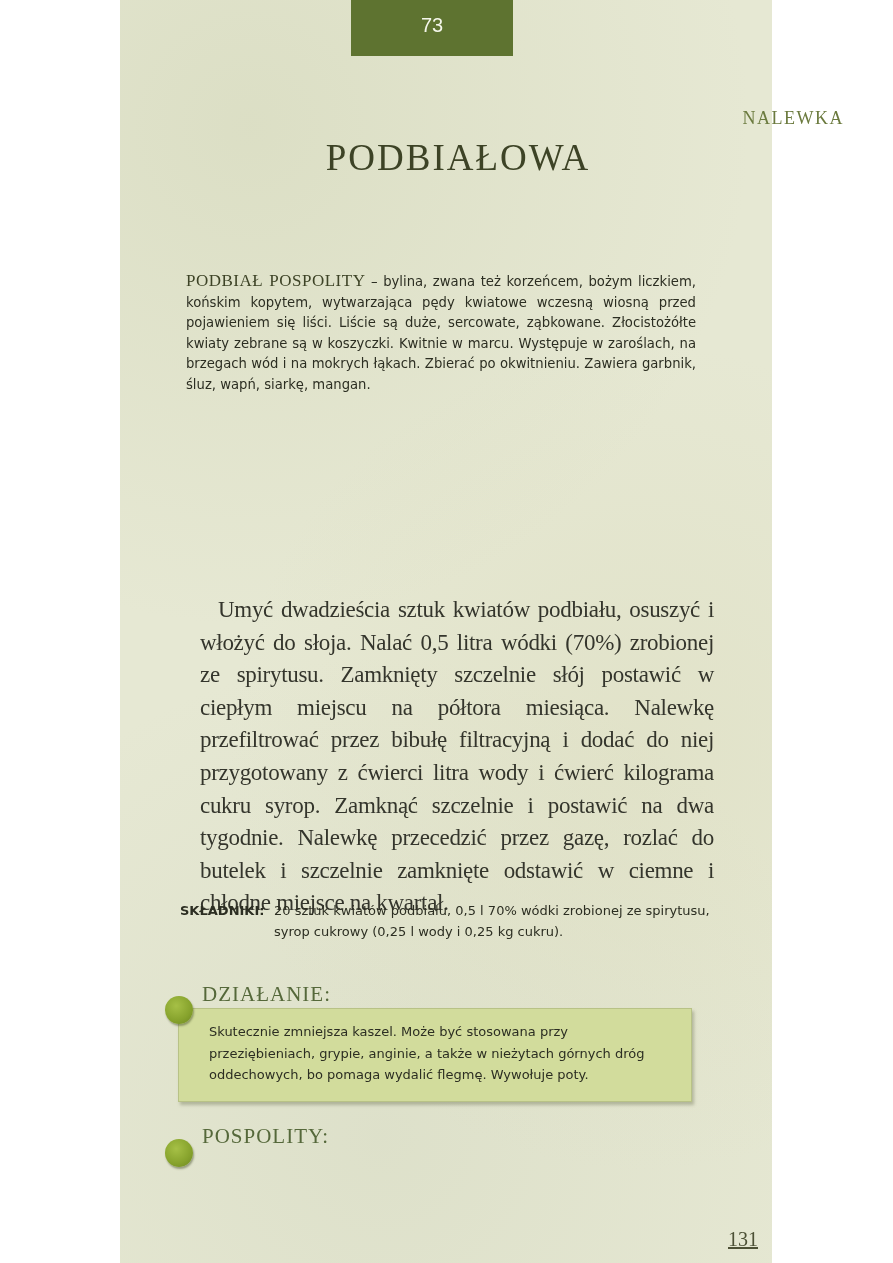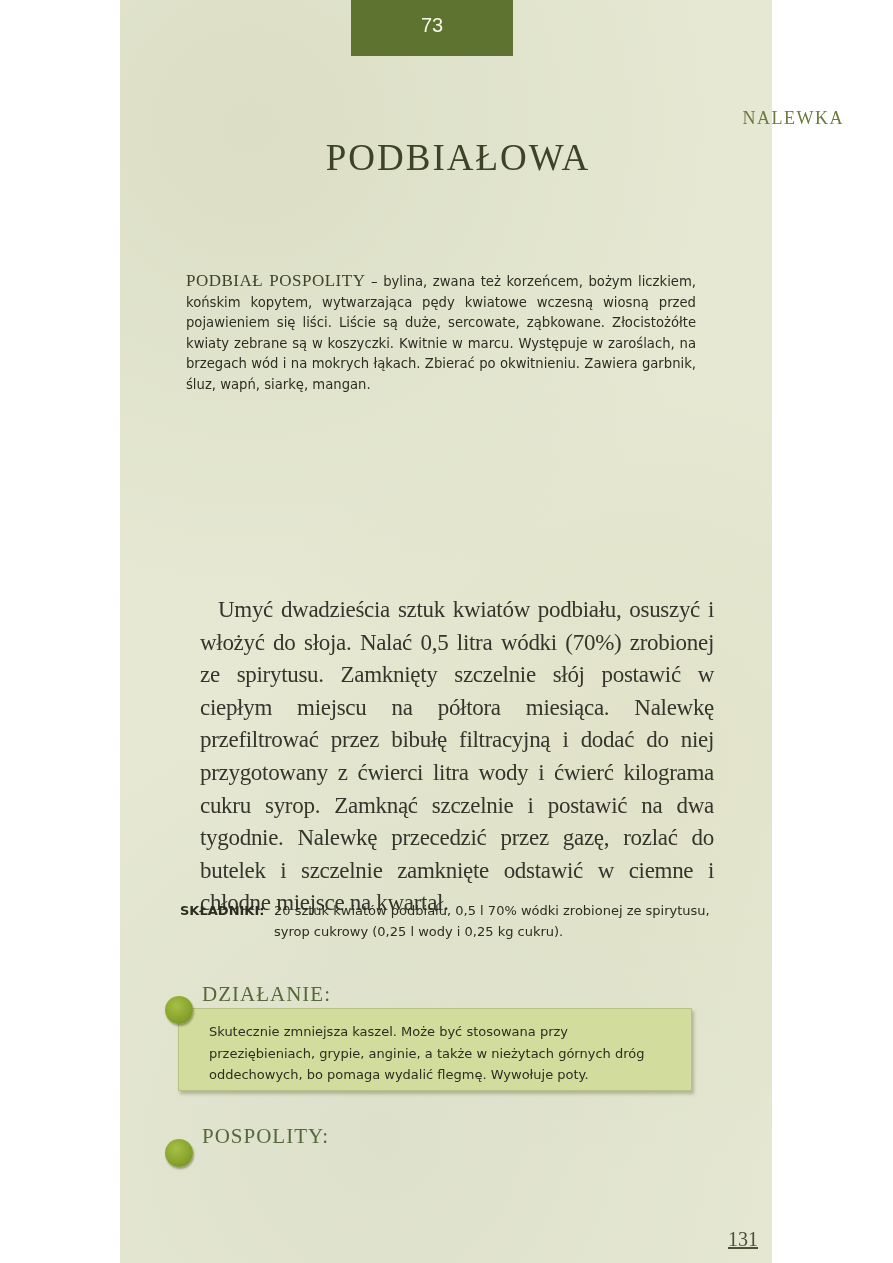--- a/index.html
+++ b/index.html
@@ -162,21 +162,21 @@
     <span class="plant-name">PODBIAŁ POSPOLITY</span><span> – bylina, zwana też korzeńcem, bożym liczkiem, końskim kopytem, wytwarzająca pędy kwiatowe wczesną wiosną przed pojawieniem się liści. Liście są duże, sercowate, ząbkowane. Złocistożółte kwiaty zebrane są w koszyczki. Kwitnie w marcu. Występuje w zaroślach, na brzegach wód i na mokrych łąkach. Zbierać po okwitnieniu. Zawiera garbnik, śluz, wapń, siarkę, mangan.</span>
   </div>
 
   <div class="recipe-text">Umyć dwadzieścia sztuk kwiatów podbiału, osuszyć i włożyć do słoja. Nalać 0,5 litra wódki (70%) zrobionej ze spirytusu. Zamknięty szczelnie słój postawić w ciepłym miejscu na półtora miesiąca. Nalewkę przefiltrować przez bibułę filtracyjną i dodać do niej przygotowany z ćwierci litra wody i ćwierć kilograma cukru syrop. Zamknąć szczelnie i postawić na dwa tygodnie. Nalewkę przecedzić przez gazę, rozlać do butelek i szczelnie zamknięte odstawić w ciemne i chłodne miejsce na kwartał.</div>
 
   <div class="ingredients">
     <span class="label">SKŁADNIKI:</span><span class="value">20 sztuk kwiatów podbiału, 0,5 l 70% wódki zrobionej ze spirytusu, syrop cukrowy (0,25 l wody i 0,25 kg cukru).</span>
   </div>
 
   <div class="section-heading" style="left:82px; top:982px;">DZIAŁANIE:</div>
-  <div class="section-box" style="left:58px; top:1008px; width:514px; height:83px; padding:12px 20px 0 30px;">
+  <div class="section-box" style="left:58px; top:1008px; width:514px; height:94px; padding:12px 20px 0 30px;">
     <span>Skutecznie zmniejsza kaszel. Może być stosowana przy przeziębieniach, grypie, anginie, a także w nieżytach górnych dróg oddechowych, bo pomaga wydalić flegmę. Wywołuje poty.</span>
   </div>
   <div class="bullet-dot" style="left:45px; top:996px;"></div>
 
   <div class="section-heading" style="left:82px; top:1124px;">POSPOLITY:</div>
   <div class="bullet-dot" style="left:45px; top:1139px;"></div>
 
   <div class="page-number">131</div>
 
 </div>

